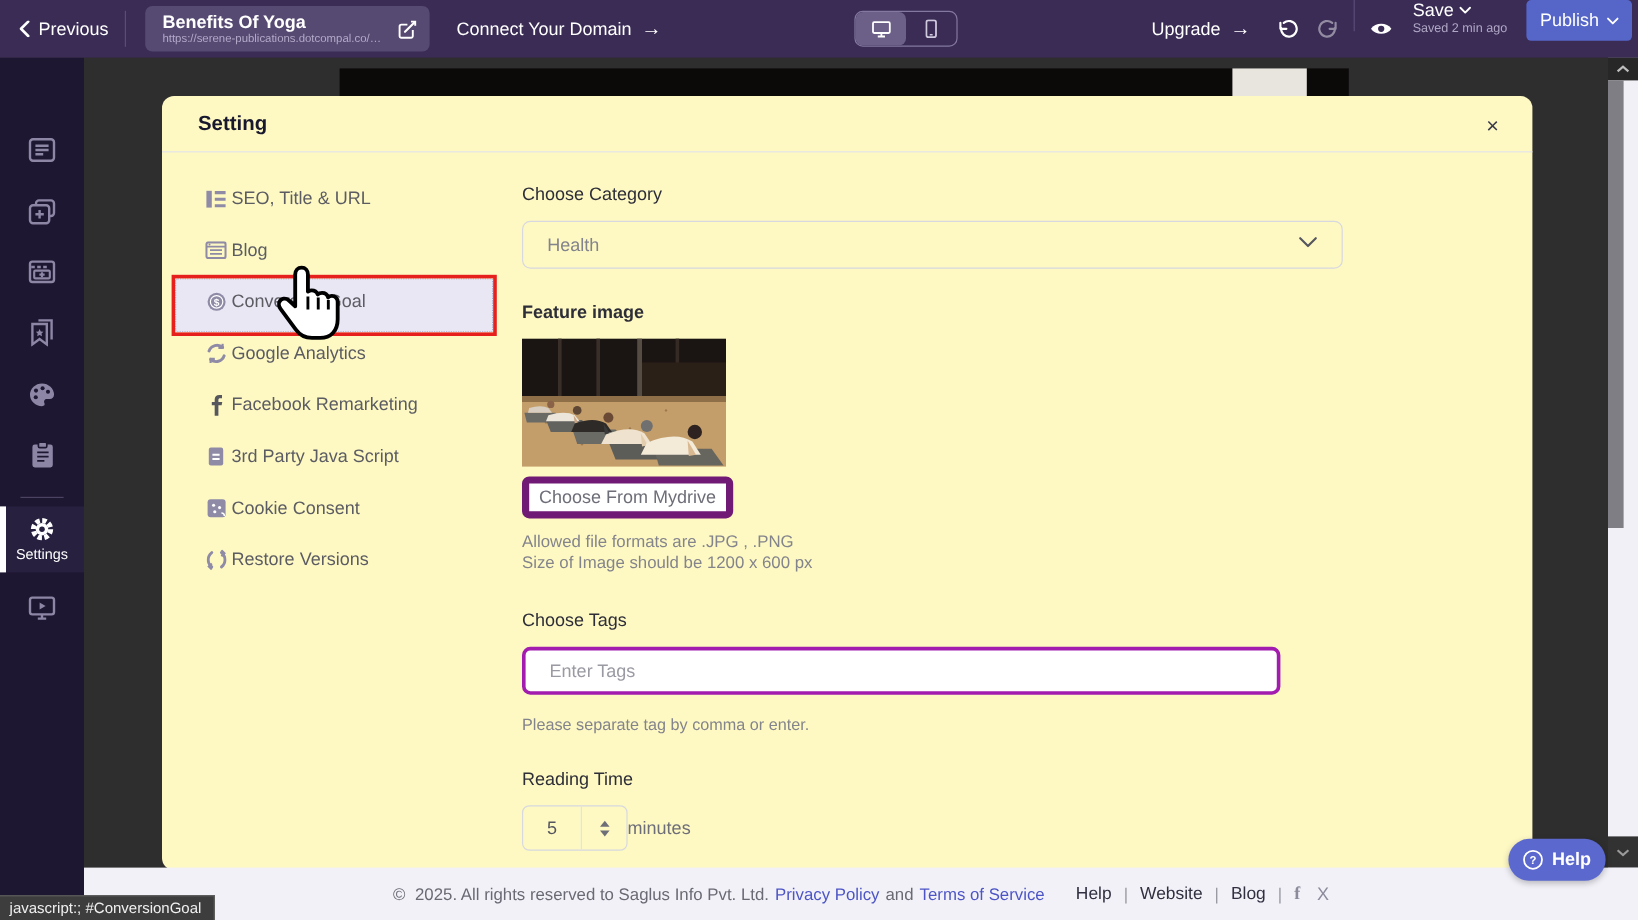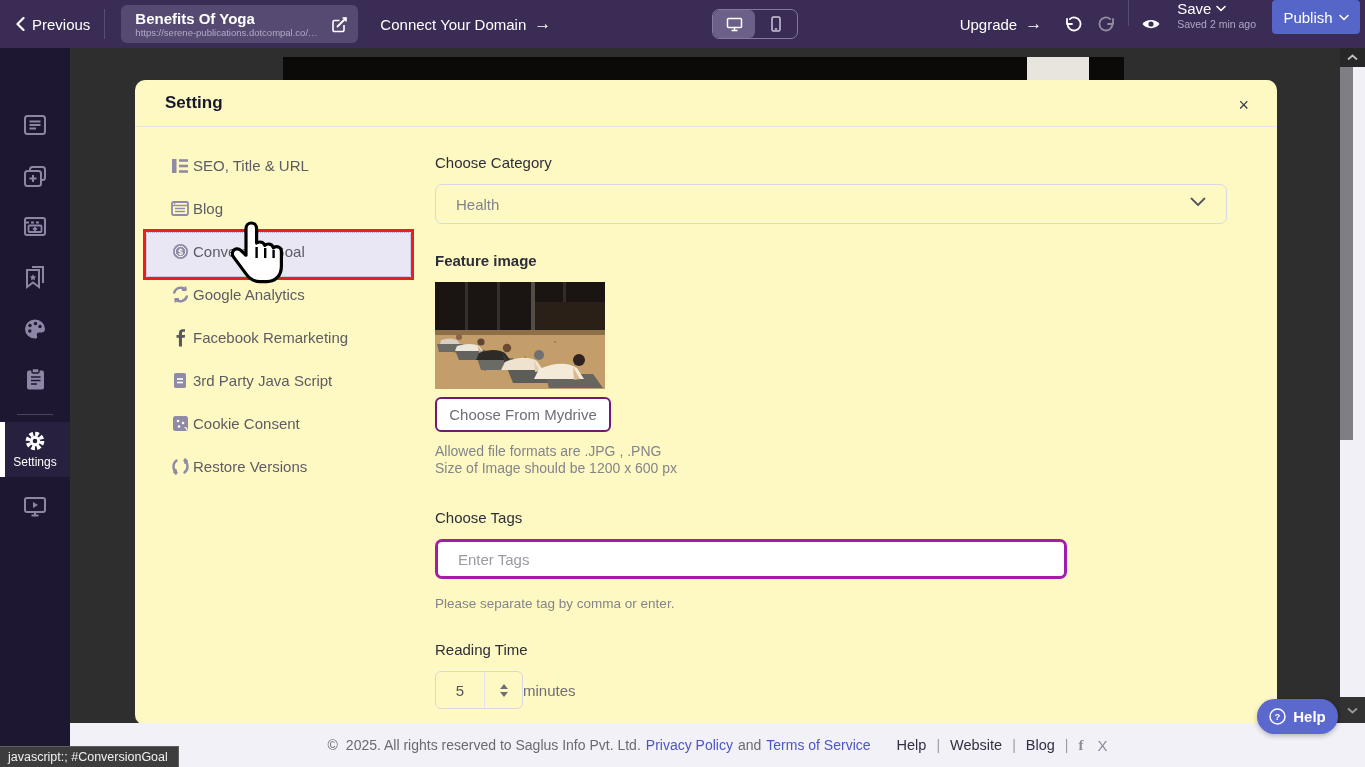--- a/index.html
+++ b/index.html
@@ -78,28 +78,28 @@
               align-items:center; justify-content:center; }
   .nav-label { position:absolute; left:58px; font-size:15px; color:#5c5c63; white-space:nowrap; }
   .blog-active-rect { position:absolute; left:11px; top:105px; width:265px; height:45px;
                       background:#e9e7f4; border:1px dotted #ada8cc; border-radius:2px; z-index:0; }
   .red-annotation { position:absolute; left:8px; top:102px; width:271px; height:51px;
                     border:3px solid #e5201d; z-index:3; pointer-events:none; }
   .nav-item * { z-index:1; }
 
   .modal-content { position:absolute; left:300px; top:47px; width:684px; }
   .field-label { font-size:15px; color:#2e2e38; }
-  .select-box { position:relative; width:792px; height:40px; border:1px solid #d8d8e0;
+  .select-box { position:relative; width:684px; height:40px; border:1px solid #d8d8e0;
                 border-radius:7px; margin-top:13px; display:flex; align-items:center; cursor:pointer; }
   .select-value { font-size:15px; color:#83838d; margin-left:20px; }
   .select-chevron { position:absolute; right:20px; top:12px; }
   .feature-label { margin-top:28px;font-weight:bold; }
   .feature-thumb { width:170px; height:107px; margin-top:13px; display:block; cursor:pointer; }
   .mydrive-btn { width:176px; height:35px; margin-top:8px; background:#fff;
-                 border:2px solid #701a75; border-radius:6px; font-size:15px; color:#6e6e78;
+                 border:6px solid #701a75; border-radius:6px; font-size:15px; color:#6e6e78;
                  cursor:pointer; font-family:inherit; }
   .hint { font-size:14px; color:#84848c; line-height:17px; }
   .hint-block { margin-top:11px; }
   .tags-label { margin-top:32px; }
   .tags-input { width:632px; height:40px; border:3px solid #a21caf; border-radius:7px;
                 margin-top:13px; font-size:15px; color:#55555e; padding:0 20px;
                 font-family:Liberation Sans, sans-serif; outline:none; }
   .tags-input::placeholder { color:#9a9aa3; }
   .tags-hint { margin-top:16px; font-size:13.5px; }
   .reading-label { margin-top:29px; }

